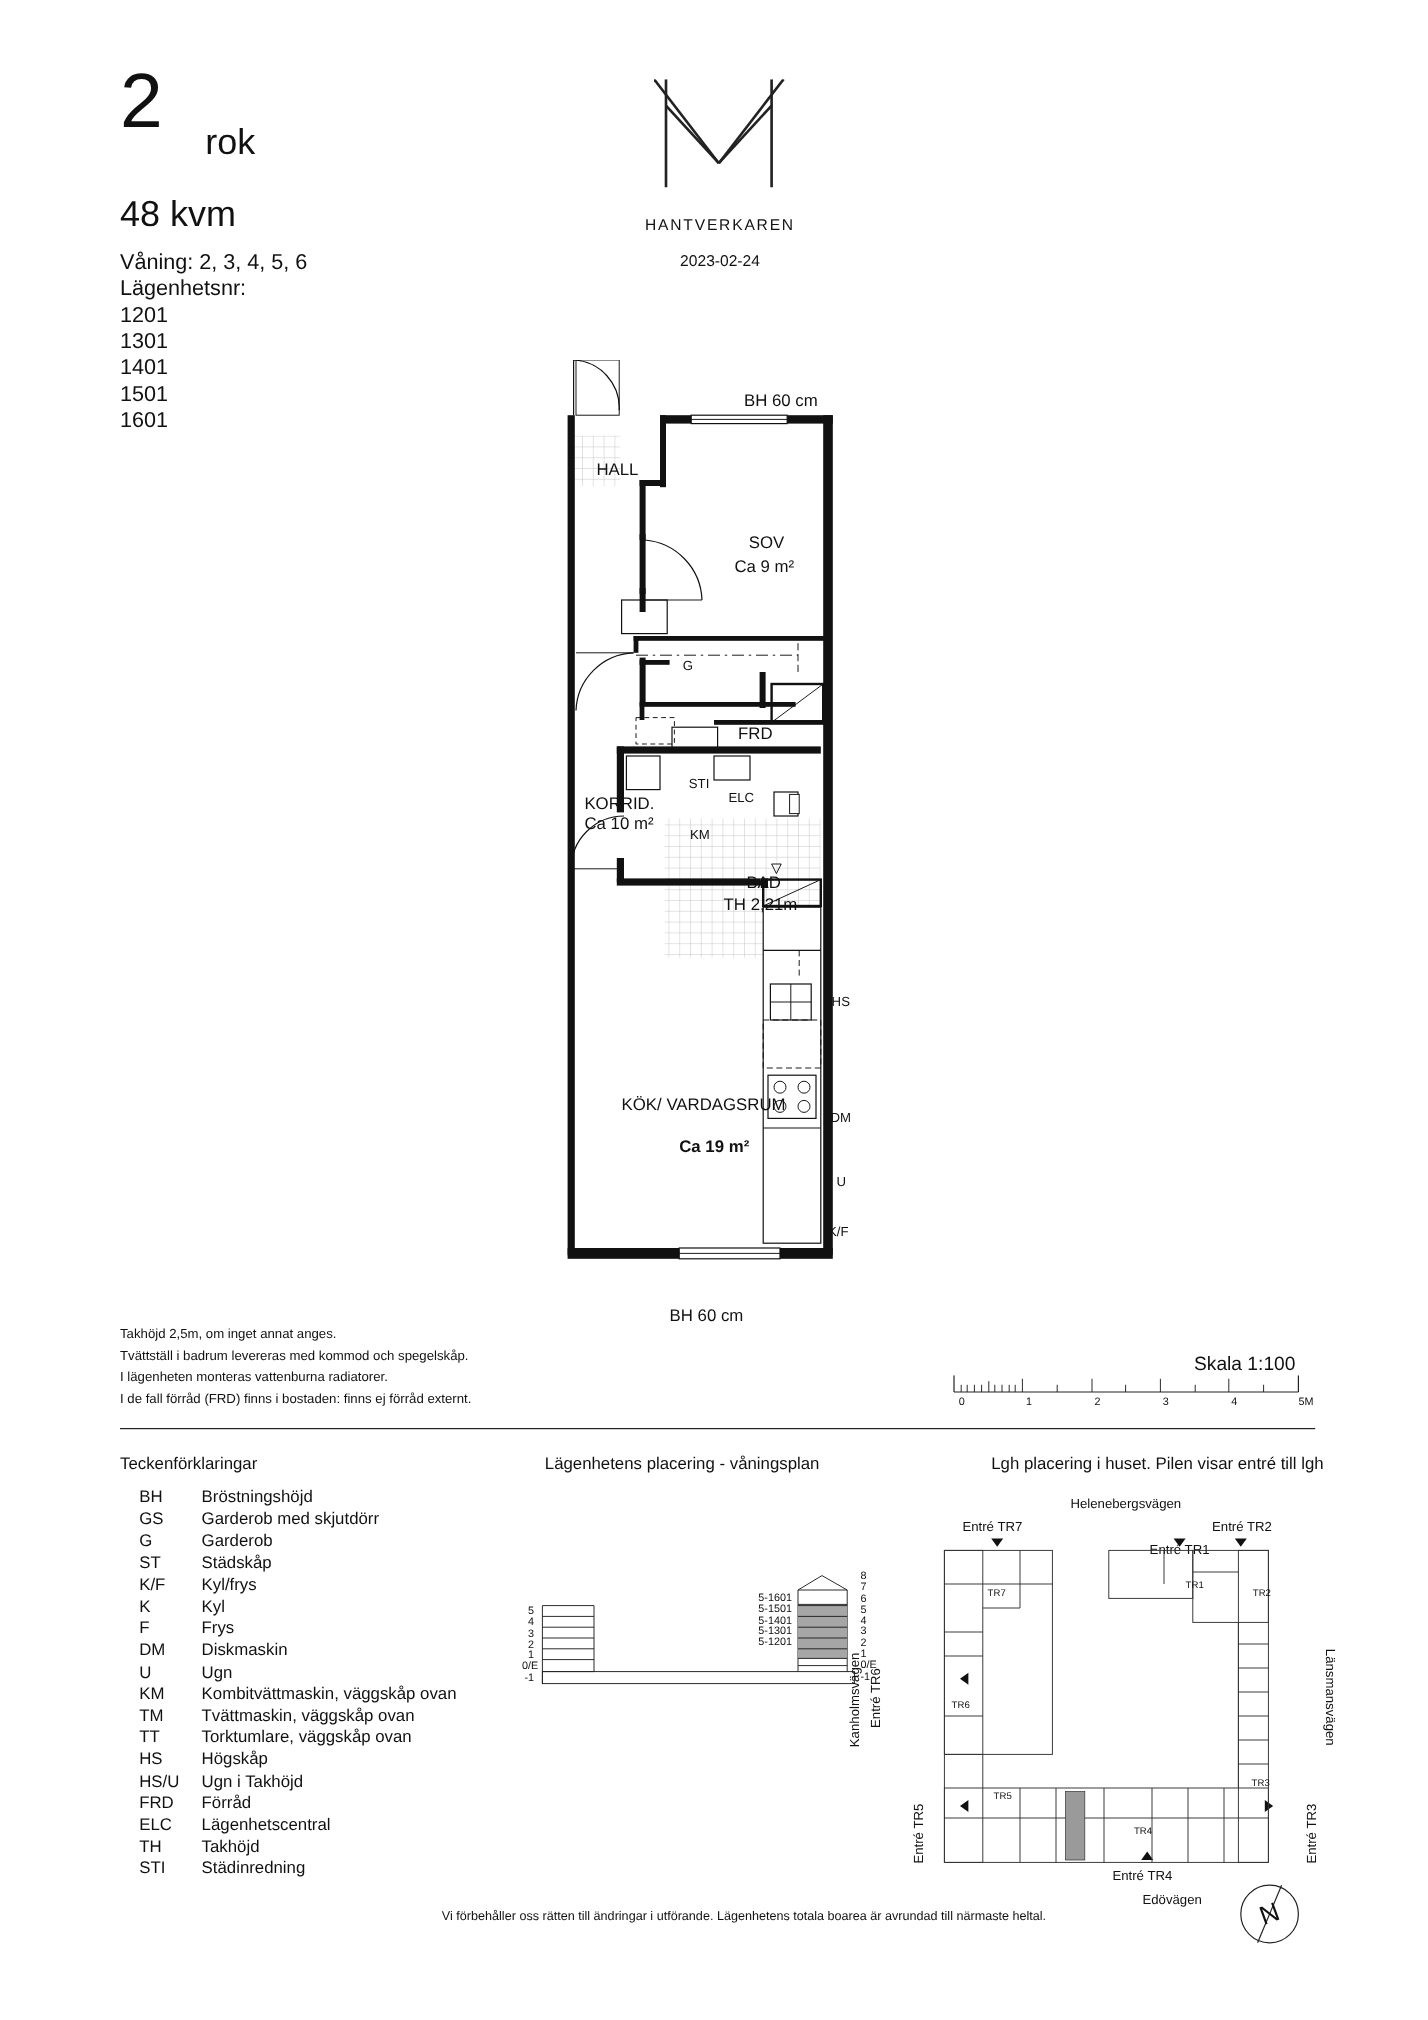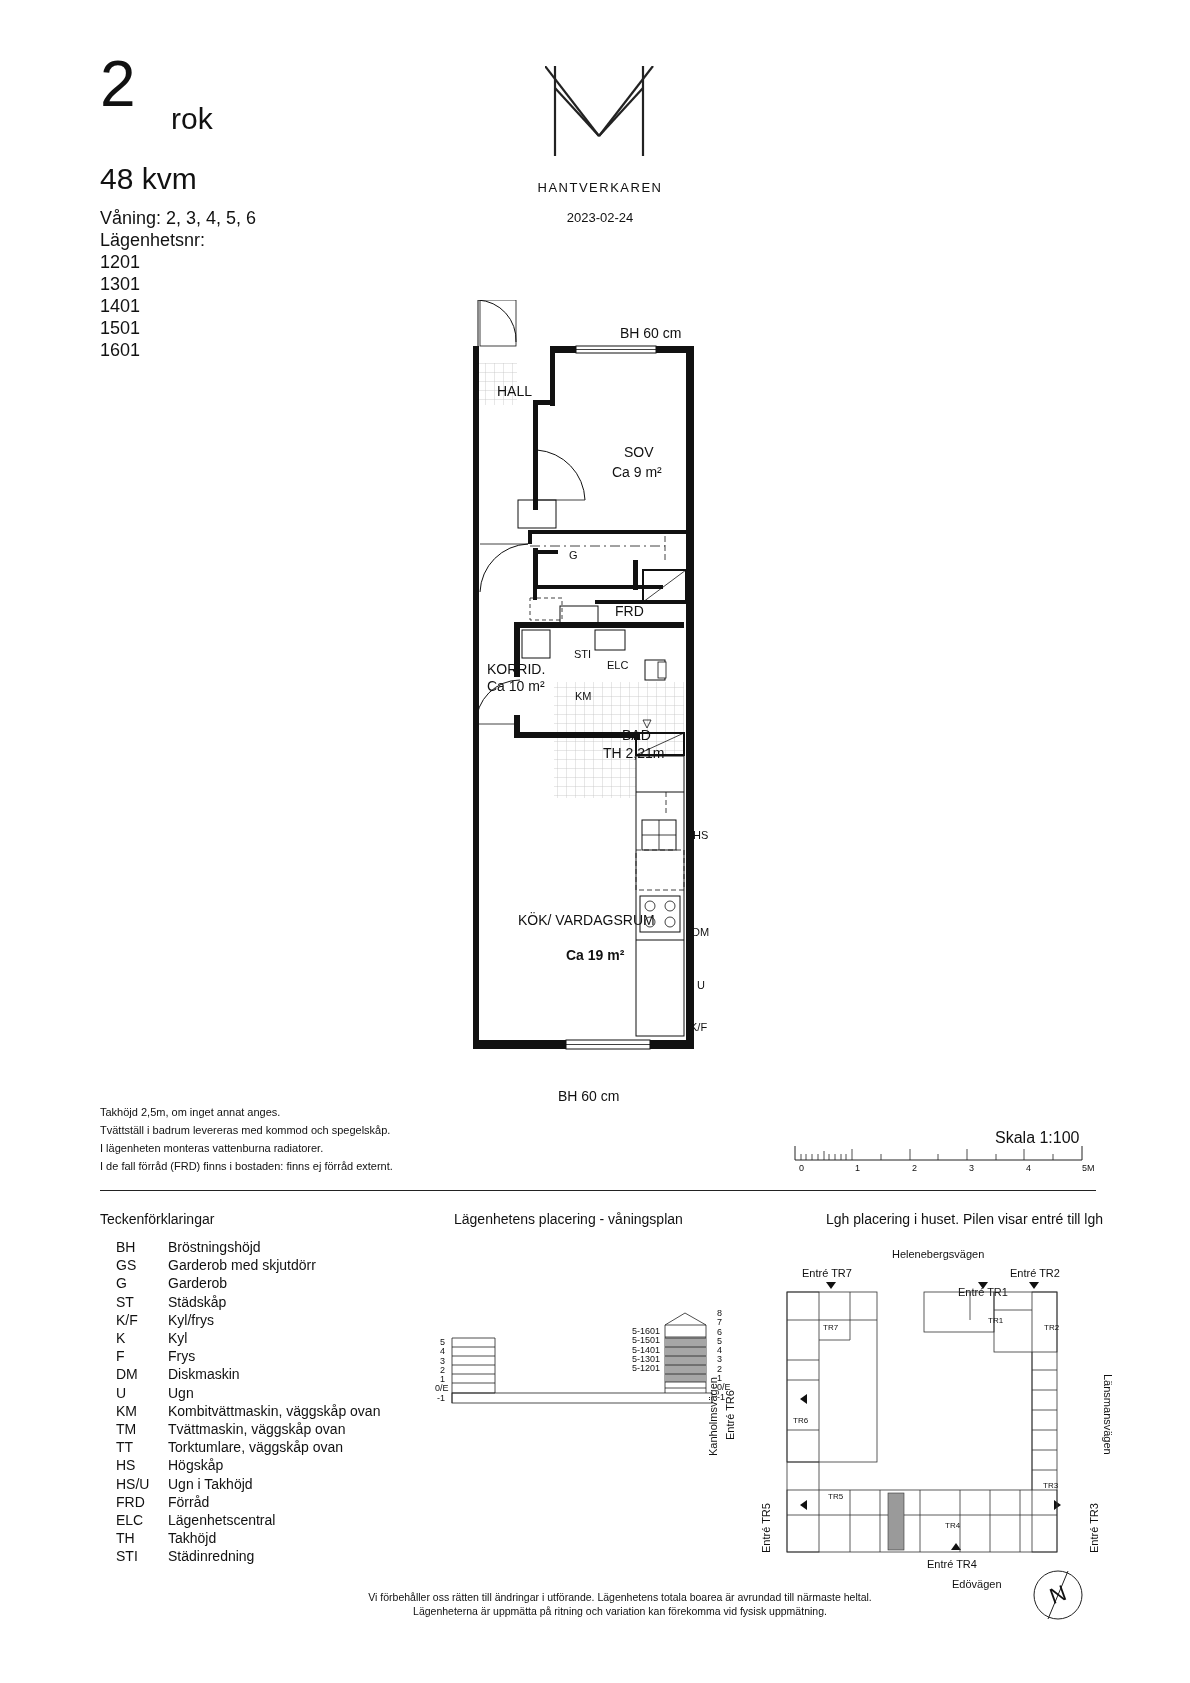--- a/index.html
+++ b/index.html
@@ -424,14 +424,13 @@
 <div class="abs small" style="left:909px;top:1578px;margin-left:43px;">Edövägen</div>
 
 <svg class="abs" style="left:1030px;top:1567px;" width="56" height="56" viewBox="0 0 56 56">
   <circle cx="28" cy="28" r="24" fill="none" stroke="#222" stroke-width="1"></circle>
   <line x1="38" y1="4" x2="18" y2="52" stroke="#222" stroke-width="1"></line>
   <text x="28" y="35" font-family="Liberation Sans, sans-serif" font-size="22" text-anchor="middle" fill="#111" transform="rotate(-20 28 28)">N</text>
 </svg>
 
 <div class="abs footer">
   <div>Vi förbehåller oss rätten till ändringar i utförande. Lägenhetens totala boarea är avrundad till närmaste heltal.</div>
-  <div>Lägenheterna är uppmätta på ritning och variation kan förekomma vid fysisk uppmätning.</div>
 </div>
 
 </body></html>

